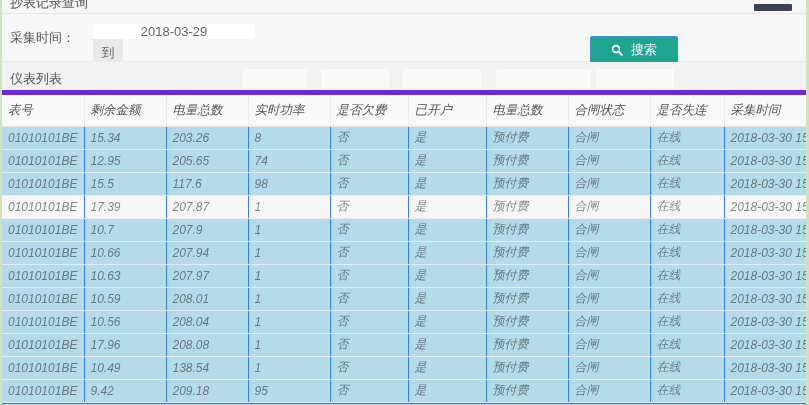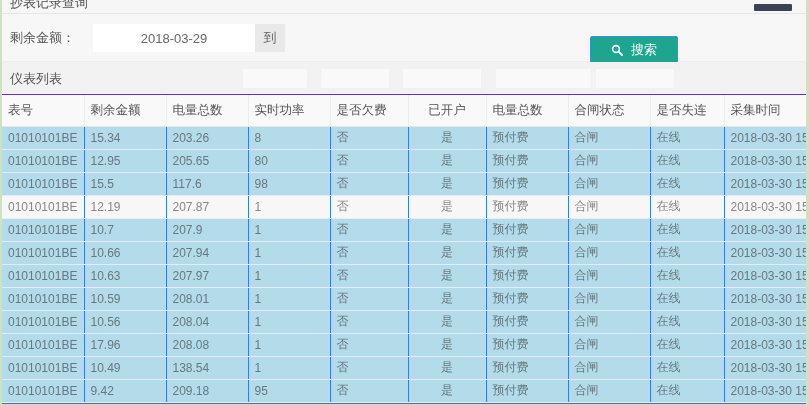--- a/index.html
+++ b/index.html
@@ -11,69 +11,69 @@
 
   
   .titlebar { position:relative; height:14px; background:#f6f6f6; border-bottom:1px solid #e6e6e6; overflow:hidden; }
   .titlebar .title { display:block; margin:-7px 0 0 8px; font-size:13px; color:#555; line-height:20px; }
   .collapse-btn { position:absolute; right:12px; top:3px; width:40px; height:9px; background:transparent; border:none; cursor:pointer; }
   .minus-bar { display:block; width:38px; height:7px; background:#3d4156; border-radius:1px; }
 
   
   .filterbar { position:relative; height:48px; background:#f7f7f7; border-bottom:1px solid #ececec; }
   .filter-label { position:absolute; left:8px; top:0; line-height:48px; font-size:13px; color:#555; }
-  .date-group { position:absolute; left:91px; top:10px; height:28px; display:flex; }
+  .date-group { position:absolute; left:91px; top:10px; height:28px; display:flex;flex-direction:column; }
   .date-input { width:162px; height:28px; border:none; background:#fff; text-align:center;
                 font-size:13px; color:#666; font-family:inherit; outline:none; }
   .to-label { width:30px; height:28px; background:#e9e9e9; color:#666; font-size:13px;
               text-align:center; line-height:28px; }
   .search-btn { position:absolute; left:588px; top:22px; height:27px; padding:0 20px;
                 background:#1EA590; border:1px solid #3f8fd8; border-radius:2px; color:#fff;
                 font-size:13px; font-family:inherit; cursor:pointer; display:flex; align-items:center; gap:8px; }
   .search-btn svg { display:block; }
 
   
-  .sectionbar { position:relative; height:33px; background:#f2f2f2; border-bottom:1px solid #6d28d9; }
+  .sectionbar { position:relative; height:33px; background:#f2f2f2; border-bottom:5px solid #6d28d9; }
   .section-title { position:absolute; left:8px; line-height:33px; font-size:13px; color:#555; }
   .ghost-btn { position:absolute; top:6px; height:21px; background:rgba(255,255,255,.55);
                border:1px solid rgba(0,0,0,.03); border-radius:2px; }
   .g1{left:240px;width:66px;} .g2{left:318px;width:70px;} .g3{left:400px;width:80px;}
   .g4{left:493px;width:97px;} .g5{left:593px;width:80px;}
 
   
-  table { width:804px; border-collapse:collapse; table-layout:fixed; }
+  table { width:804px; border-collapse:collapse; table-layout:fixed;font-style:italic; }
   th { height:31px; background:#f9f9f9; border-bottom:1px solid #e6e6e6; border-right:1px solid #ececec;
        font-weight:normal; font-size:12.5px; color:#555; text-align:left; padding:0 6px;
        white-space:nowrap; overflow:hidden; }
   td { height:23px; font-size:12px; color:#66797f; padding:0 6px; white-space:nowrap; overflow:hidden;
        border-right:1px solid rgba(0,0,0,.045); border-bottom:1px solid rgba(255,255,255,.85); }
   tr.hl td { background:#b4dbe9; }
   tr.plain td { background:#f7f7f7; color:#888; border-bottom:1px solid #ececec; }
   th:nth-child(1),td:nth-child(1){width:82px;} th:nth-child(2),td:nth-child(2){width:82px;}
   th:nth-child(3),td:nth-child(3){width:82px;} th:nth-child(4),td:nth-child(4){width:82px;}
-  th:nth-child(5),td:nth-child(5){width:78px;} th:nth-child(6),td:nth-child(6){width:78px;text-align:center;}
+  th:nth-child(5),td:nth-child(5){width:78px;} th:nth-child(6),td:nth-child(6){width:78px;}
   th:nth-child(7),td:nth-child(7){width:82px;} th:nth-child(8),td:nth-child(8){width:82px;}
   th:nth-child(9),td:nth-child(9){width:74px;} th:last-child,td:last-child{width:auto;border-right:none;}
 
   .bottom-strip { height:3px; background:#c6d9df; border-top:1px solid #60727b; }
 </style>
 </head>
 <body>
 
 <div class="page">
 
   <div class="titlebar">
     <span class="title">抄表记录查询</span>
     <button class="collapse-btn">
       <span class="minus-bar"></span>
     </button>
   </div>
 
   <div class="filterbar">
-    <span class="filter-label">剩余金额：</span>
+    <span class="filter-label">采集时间：</span>
     <div class="date-group">
       <input class="date-input" value="2018-03-29" style="">
       <span class="to-label">到</span>
     </div>
     <button class="search-btn">
       <svg width="12" height="12" viewBox="0 0 12 12">
         <circle cx="5" cy="5" r="3.4" fill="none" stroke="#ffffff" stroke-width="1.6"></circle>
         <line x1="7.6" y1="7.6" x2="11" y2="11" stroke="#ffffff" stroke-width="1.8" stroke-linecap="round"></line>
       </svg>
       <span>搜索</span>
@@ -114,21 +114,21 @@
           <td>是</td>
           <td>预付费</td>
           <td>合闸</td>
           <td>在线</td>
           <td>2018-03-30 15:1</td>
         </tr>
         <tr class="hl">
           <td>01010101BE</td>
           <td>12.95</td>
           <td>205.65</td>
-          <td>80</td>
+          <td>74</td>
           <td>否</td>
           <td>是</td>
           <td>预付费</td>
           <td>合闸</td>
           <td>在线</td>
           <td>2018-03-30 15:1</td>
         </tr>
         <tr class="hl">
           <td>01010101BE</td>
           <td>15.5</td>
@@ -136,21 +136,21 @@
           <td>98</td>
           <td>否</td>
           <td>是</td>
           <td>预付费</td>
           <td>合闸</td>
           <td>在线</td>
           <td>2018-03-30 15:1</td>
         </tr>
         <tr class="plain">
           <td>01010101BE</td>
-          <td>12.19</td>
+          <td>17.39</td>
           <td>207.87</td>
           <td>1</td>
           <td>否</td>
           <td>是</td>
           <td>预付费</td>
           <td>合闸</td>
           <td>在线</td>
           <td>2018-03-30 15:1</td>
         </tr>
         <tr class="hl">

